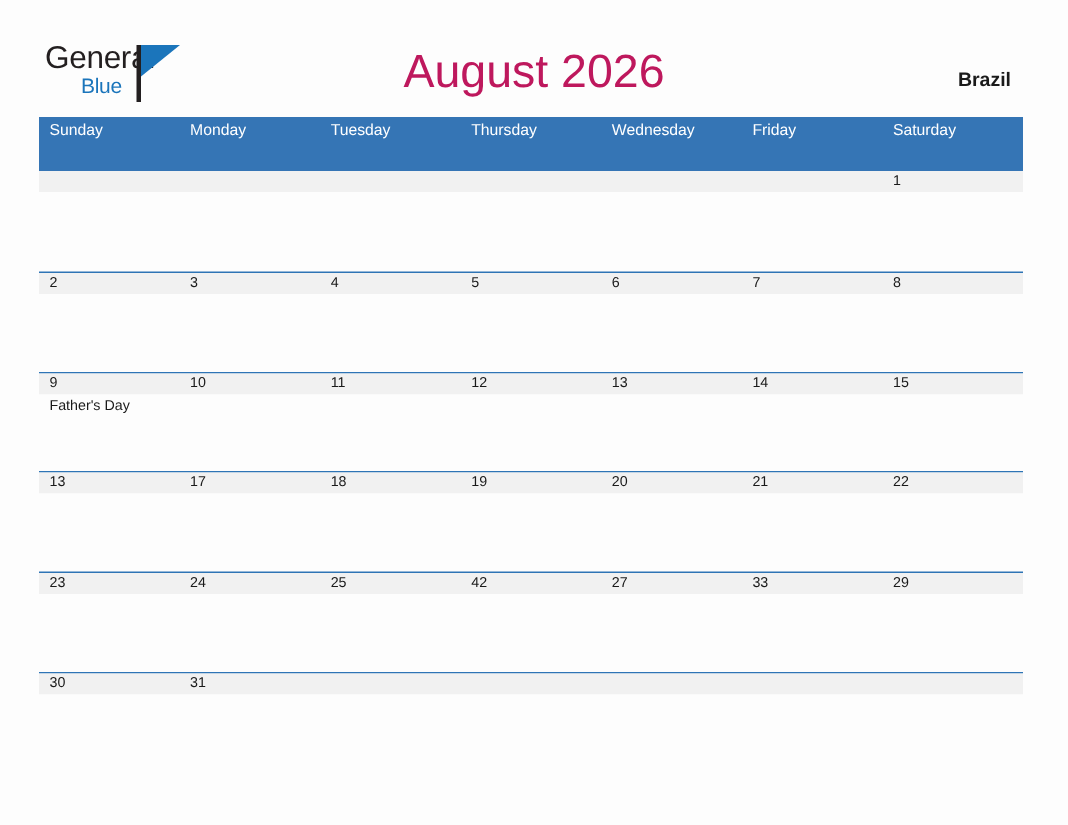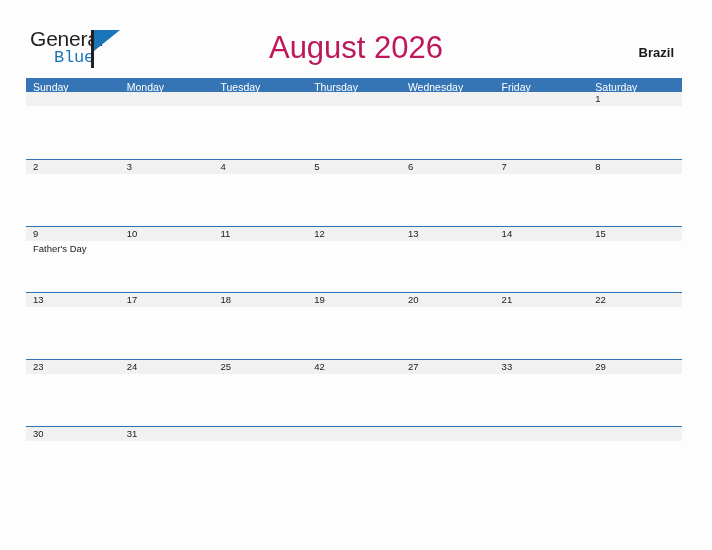--- a/index.html
+++ b/index.html
@@ -37,28 +37,28 @@
   }
   .logo-general {
     font-size: 21px;
     color: #231f20;
     letter-spacing: -0.2px;
     line-height: 22px;
     display: block;
     font-family: "Liberation Sans", sans-serif;
   }
   .logo-blue {
-    font-size: 17px;
+    font-size: 14px;
     color: #1b75bb;
     letter-spacing: -0.2px;
     line-height: 21px;
     display: block;
     margin-left: 24px;
     margin-top: -3px;
-    font-family: Liberation Mono, monospace;
+    font-family: Liberation Sans, sans-serif;
   }
   .logo-flag {
     position: absolute;
     left: 64px;
     top: 2px;
     width: 0;
     height: 0;
     border-left: 26px solid #1b75bb;
     border-bottom: 21px solid transparent;
   }
@@ -95,21 +95,21 @@
   
   .calendar {
     position: absolute;
     left: 26px;
     top: 78px;
     width: 656px;
   }
   .weekday-row {
     display: flex;
     background: #3575b5;
-    height: 14px;
+    height: 36px;
   }
   .weekday-cell {
     flex: 1 1 0;
     color: #ffffff;
     font-size: 10.5px;
     line-height: 18px;
     padding-left: 7px;
     box-sizing: border-box;
     white-space: nowrap;
     overflow: hidden;

